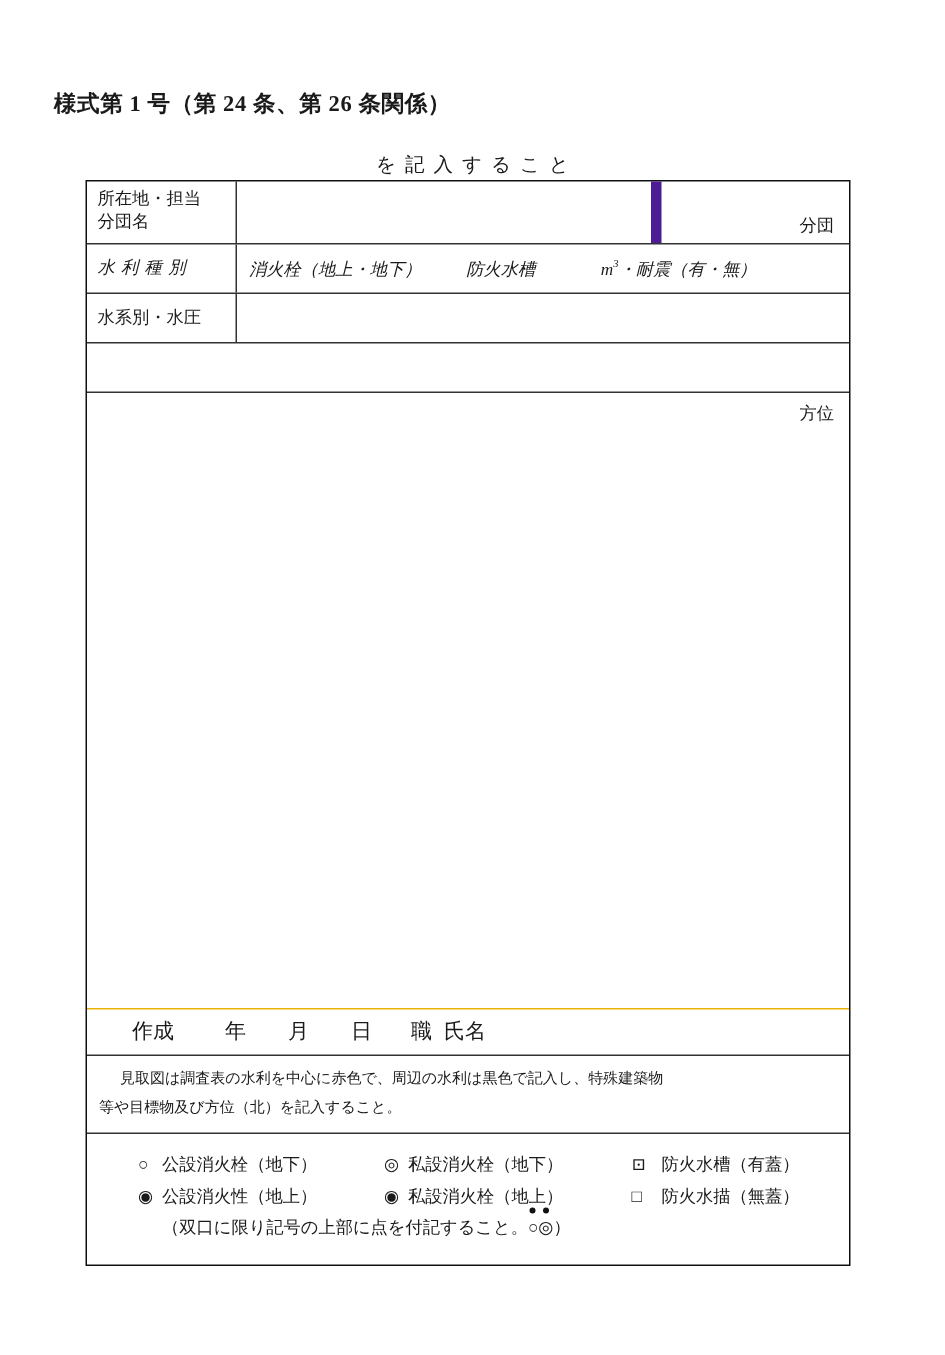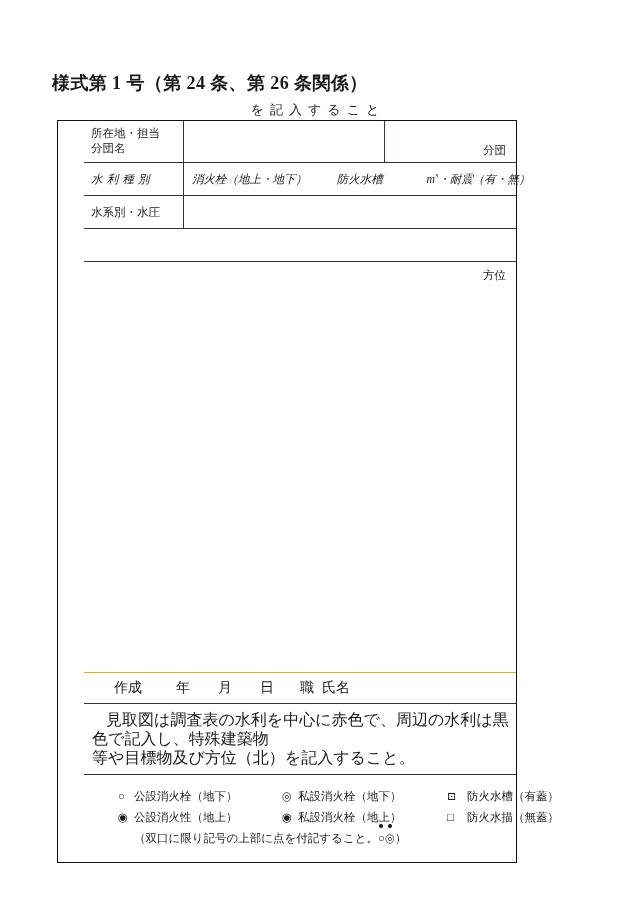--- a/index.html
+++ b/index.html
@@ -19,51 +19,49 @@
   .page {
     position: absolute;
     left: 0; top: 0;
     width: 630px;
     height: 903px;
   }
 
   
   .form-no {
     position: absolute;
-    left: 52px;
+    left: 36px;
     top: 60px;
-    font-size: 18px;
+    font-size: 15px;
     font-weight: bold;
     letter-spacing: 0.4px;
     white-space: nowrap;
-    margin-top: 11px;
   }
 
   
   .doc-title {
     position: absolute;
     left: 0;
     top: 101px;
     width: 630px;
     text-align: center;
     font-size: 13px;
     letter-spacing: 6px;
     text-indent: 6px;
     white-space: nowrap;
   }
 
   
   .frame {
     position: absolute;
     left: 57px;
     top: 120px;
-    width: 460px;
+    width: 510px;
     border: 1.6px solid #111;
     box-sizing: border-box;
-    padding-left: 26px;
   }
 
   .row {
     display: flex;
     border-bottom: 1px solid #333;
     box-sizing: border-box;
   }
   .row:last-child { border-bottom: none; }
 
   .lbl {
@@ -95,21 +93,21 @@
   }
 
   .row-1 { height: 42px; }
   .row-2 { height: 33px; font-style: italic; }
   .row-3 { height: 33px; gap: 24px; }
   .row-4 { height: 33px; }
 
   .cell-bundan {
     flex: 0 0 132px;
     box-sizing: border-box;
-    border-left: 1px solid #4c1d95;
+    border-left: 7px solid #4c1d95;
     padding: 4px 10px 4px 4px;
     font-size: 11.5px;
     display: flex;
     align-items: flex-end;
     justify-content: flex-end;
   }
 
   .sui-type {
     white-space: nowrap;
     text-align: right;
@@ -153,21 +151,21 @@
   .author .g2 { display: inline-block; width: 28px; }
   .author .g3 { display: inline-block; width: 28px; }
   .author .g4 { display: inline-block; width: 26px; }
   .author .g5 { display: inline-block; width: 8px; }
 
   
   .note {
     box-sizing: border-box;
     border-bottom: 1px solid #333;
     padding: 6px 6px 7px 8px;
-    font-size: 16px;
+    font-size: 10px;
     line-height: 19px;
   }
   .note .ind { display: inline-block; width: 14px; }
 
   
   .legend {
     box-sizing: border-box;
     padding: 11px 6px 13px 6px;
     font-size: 11.5px;
     line-height: 21px;

